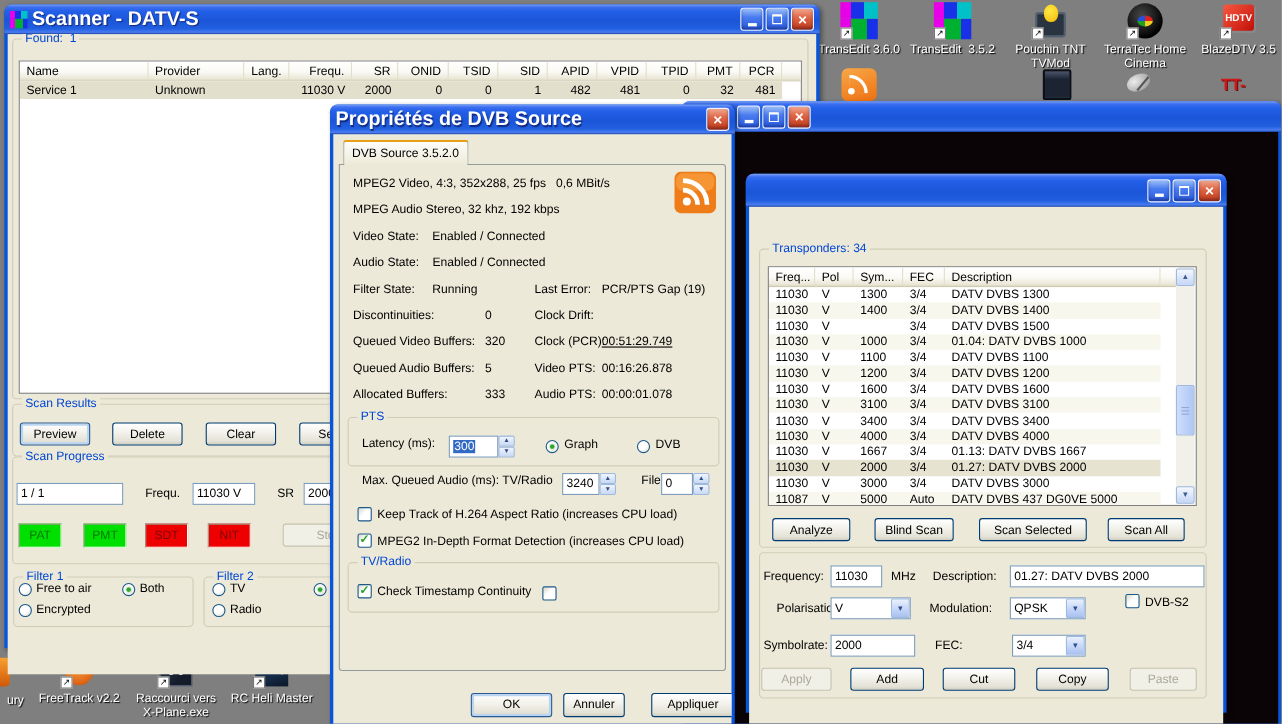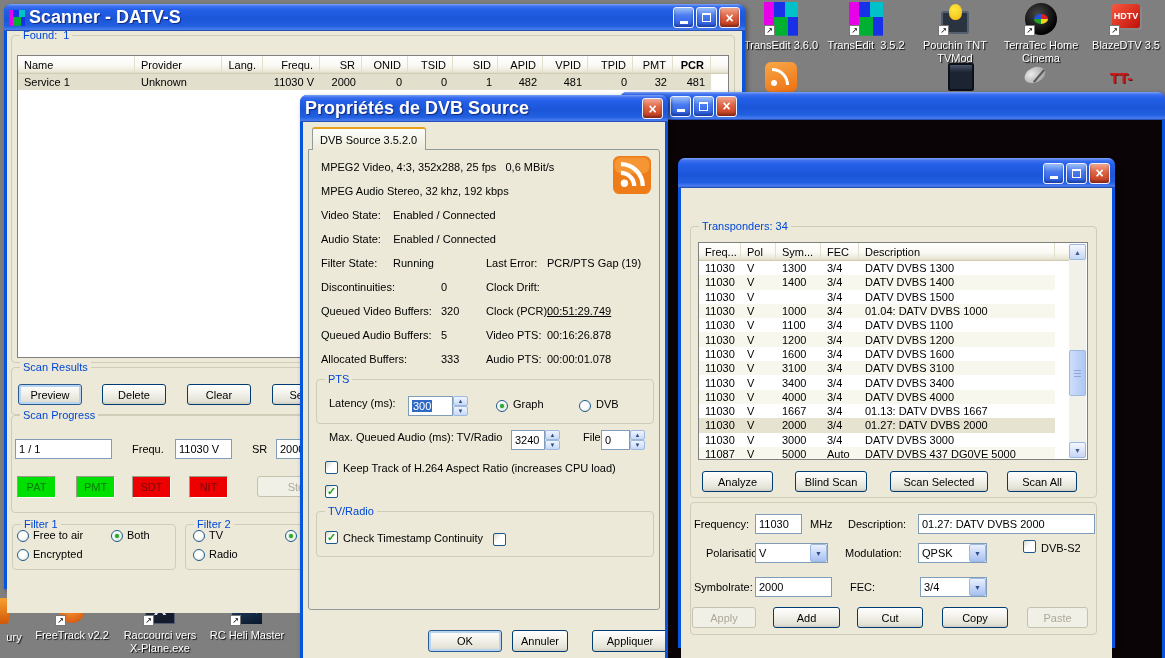--- a/index.html
+++ b/index.html
@@ -213,21 +213,21 @@
             <div class="lv-hc r" style="width: 41px;">Lang.</div>
             <div class="lv-hc r" style="width: 57px;">Frequ.</div>
             <div class="lv-hc r" style="width: 42px;">SR</div>
             <div class="lv-hc r" style="width: 46px;">ONID</div>
             <div class="lv-hc r" style="width: 45px;">TSID</div>
             <div class="lv-hc r" style="width: 45px;">SID</div>
             <div class="lv-hc r" style="width: 45px;">APID</div>
             <div class="lv-hc r" style="width: 45px;">VPID</div>
             <div class="lv-hc r" style="width: 45px;">TPID</div>
             <div class="lv-hc r" style="width: 40px;">PMT</div>
-            <div class="lv-hc r" style="width: 38px; font-weight: bold;">PCR</div>
+            <div class="lv-hc r" style="width: 38px;">PCR</div>
           </div>
           <div class="lv-r sel">
             <div class="lv-c" style="width: 117px;">Service 1</div>
             <div class="lv-c" style="width: 87px;">Unknown</div>
             <div class="lv-c r" style="width: 41px;"></div>
             <div class="lv-c r" style="width: 57px;">11030 V</div>
             <div class="lv-c r" style="width: 42px;">2000</div>
             <div class="lv-c r" style="width: 46px;">0</div>
             <div class="lv-c r" style="width: 45px;">0</div>
             <div class="lv-c r" style="width: 45px;">1</div>
@@ -549,20 +549,21 @@
         <span class="flabel" style="left:274px;top:281px">File</span>
         <div class="input" style="left:292px;top:280px;width:29px">0</div>
         <div class="spin" style="left:321px;top:280px">
           <span>▲</span>
             <span>▼</span>
         </div>
 
         <span class="cb" style="left:16px;top:311px"></span>
         <span class="rlabel" style="left:34px;top:312px">Keep Track of H.264 Aspect Ratio (increases CPU load)</span>
         <span class="cb on" style="left:16px;top:335px"></span>
+        <span class="rlabel" style="left:34px;top:336px">MPEG2 In-Depth Format Detection (increases CPU load)</span>
 
         <div class="gb" style="left:7px;top:361px;width:338px;height:46px">
           <span class="gb-label">TV/Radio</span>
         </div>
         <span class="cb on" style="left:16px;top:381px"></span>
         <span class="rlabel" style="left:34px;top:382px">Check Timestamp Continuity</span>
         <span class="cb" style="left:184px;top:383px"></span>
       </div>
 
       <div class="btn focus" style="left:125px;top:508px;width:74px;height:22px">OK</div>

